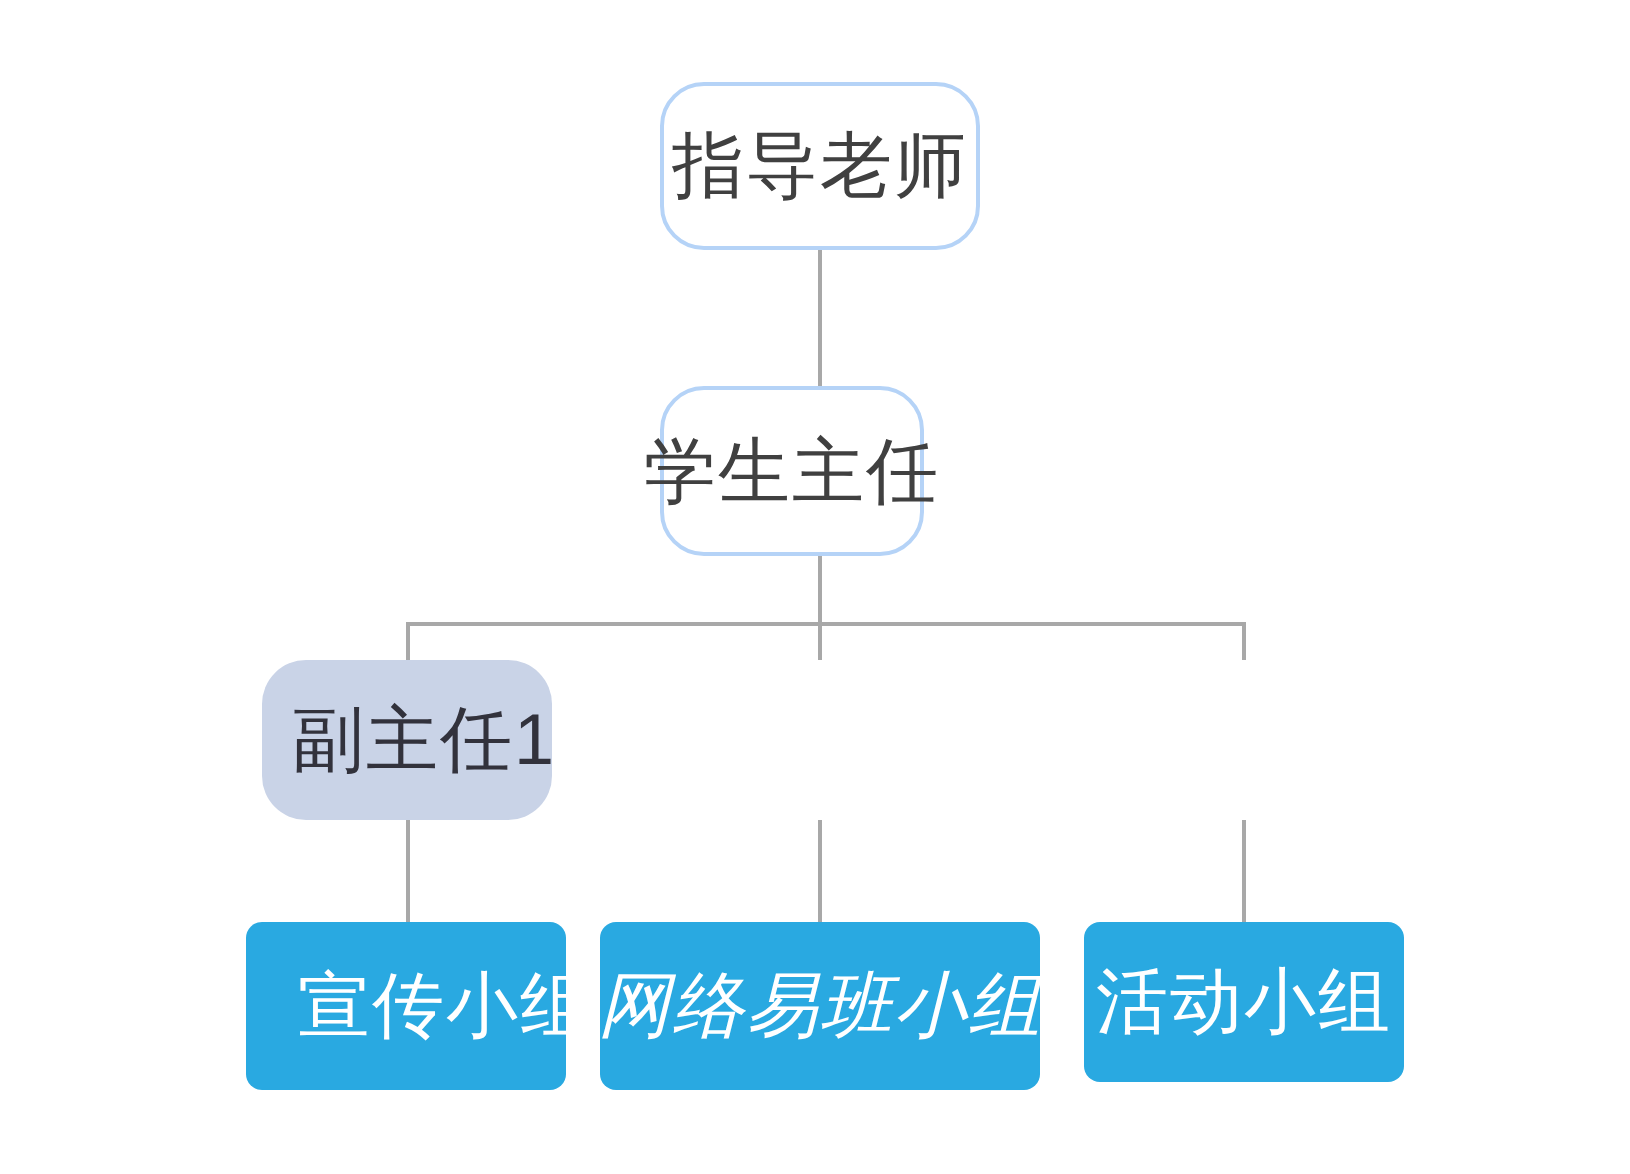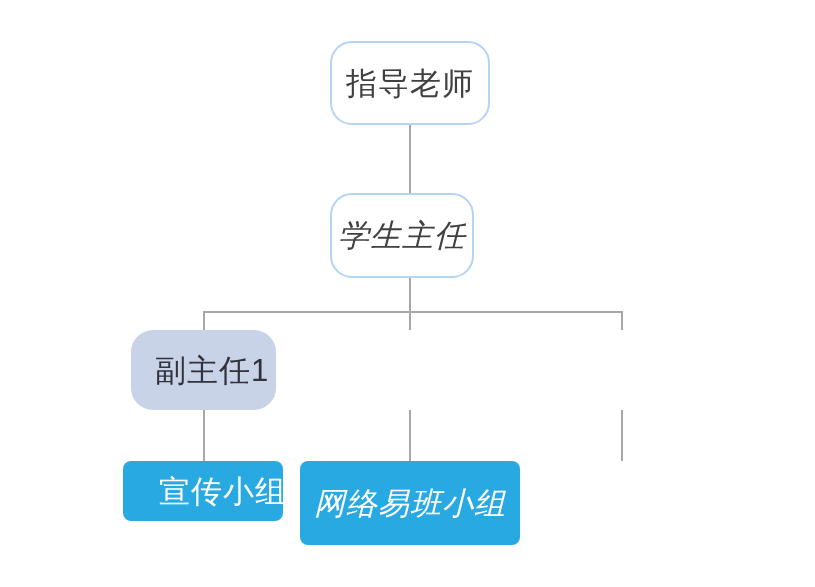--- a/index.html
+++ b/index.html
@@ -14,21 +14,21 @@
     height: 587px;
     background: var(--canvas-bg, #ffffff);
     overflow: hidden;
   }
   .node {
     position: absolute;
     box-sizing: border-box;
     display: flex;
     align-items: center;
     justify-content: center;
-    font-size: 31px;
+    font-size: 36px;
     line-height: 1;
     white-space: nowrap;
     letter-spacing: 1px;
   }
   .node.outline {
     background: var(--root-bg, #ffffff);
     border: 2.5px solid var(--root-border, #b5d3f7);
     border-radius: 22px;
     color: var(--root-text, #404040);
   }
@@ -44,25 +44,25 @@
   }
   .edge {
     position: absolute;
     background: var(--connector, #a8a8a8);
   }
   .edge.v { width: 1.5px; }
   .edge.h { height: 1.5px; }
 
   
   #n-advisor  { left: 330px; top: 41px;  width: 160px; height: 84px; }
-  #n-director { left: 330px; top: 193px; width: 144px; height: 85px; font-style: italic; }
+  #n-director { left: 330px; top: 193px; width: 132px; height: 85px; }
   #n-deputy1  { left: 131px; top: 330px; width: 145px; height: 80px; padding-left: 17px; }
   #n-deputy2  { left: 339px; top: 330px; width: 142px; height: 80px; }
   #n-deputy3  { left: 551px; top: 330px; width: 142px; height: 80px; }
-  #n-group1   { left: 123px; top: 461px; width: 160px; height: 60px; padding-left: 40px; }
+  #n-group1   { left: 123px; top: 461px; width: 160px; height: 84px; padding-left: 40px; }
   #n-group2   { left: 300px; top: 461px; width: 220px; height: 84px; font-style: italic; }
   #n-group3   { left: 542px; top: 461px; width: 160px; height: 80px; }
 
   
   #e-advisor-director { left: 409px; top: 125px; height: 68px; }
   #e-director-stem    { left: 409px; top: 278px; height: 52px; }
   #e-rail             { left: 203px; top: 311px; width: 419.5px; }
   #e-drop-left        { left: 203px; top: 311px; height: 19px; }
   #e-drop-right       { left: 621px; top: 311px; height: 19px; }
   #e-deputy1-group1   { left: 203px; top: 410px; height: 51px; }
@@ -88,14 +88,15 @@
   <div class="node outline" id="n-director">学生主任</div>
 
   <div class="node filled-gray" id="n-deputy1">副主任1</div>
 
 
 
   <div class="node filled-blue" id="n-group1">宣传小组</div>
 
   <div class="node filled-blue" id="n-group2">网络易班小组</div>
 
+  <div class="node filled-blue" id="n-group3">活动小组</div>
 
 </div>
 
 </body></html>

